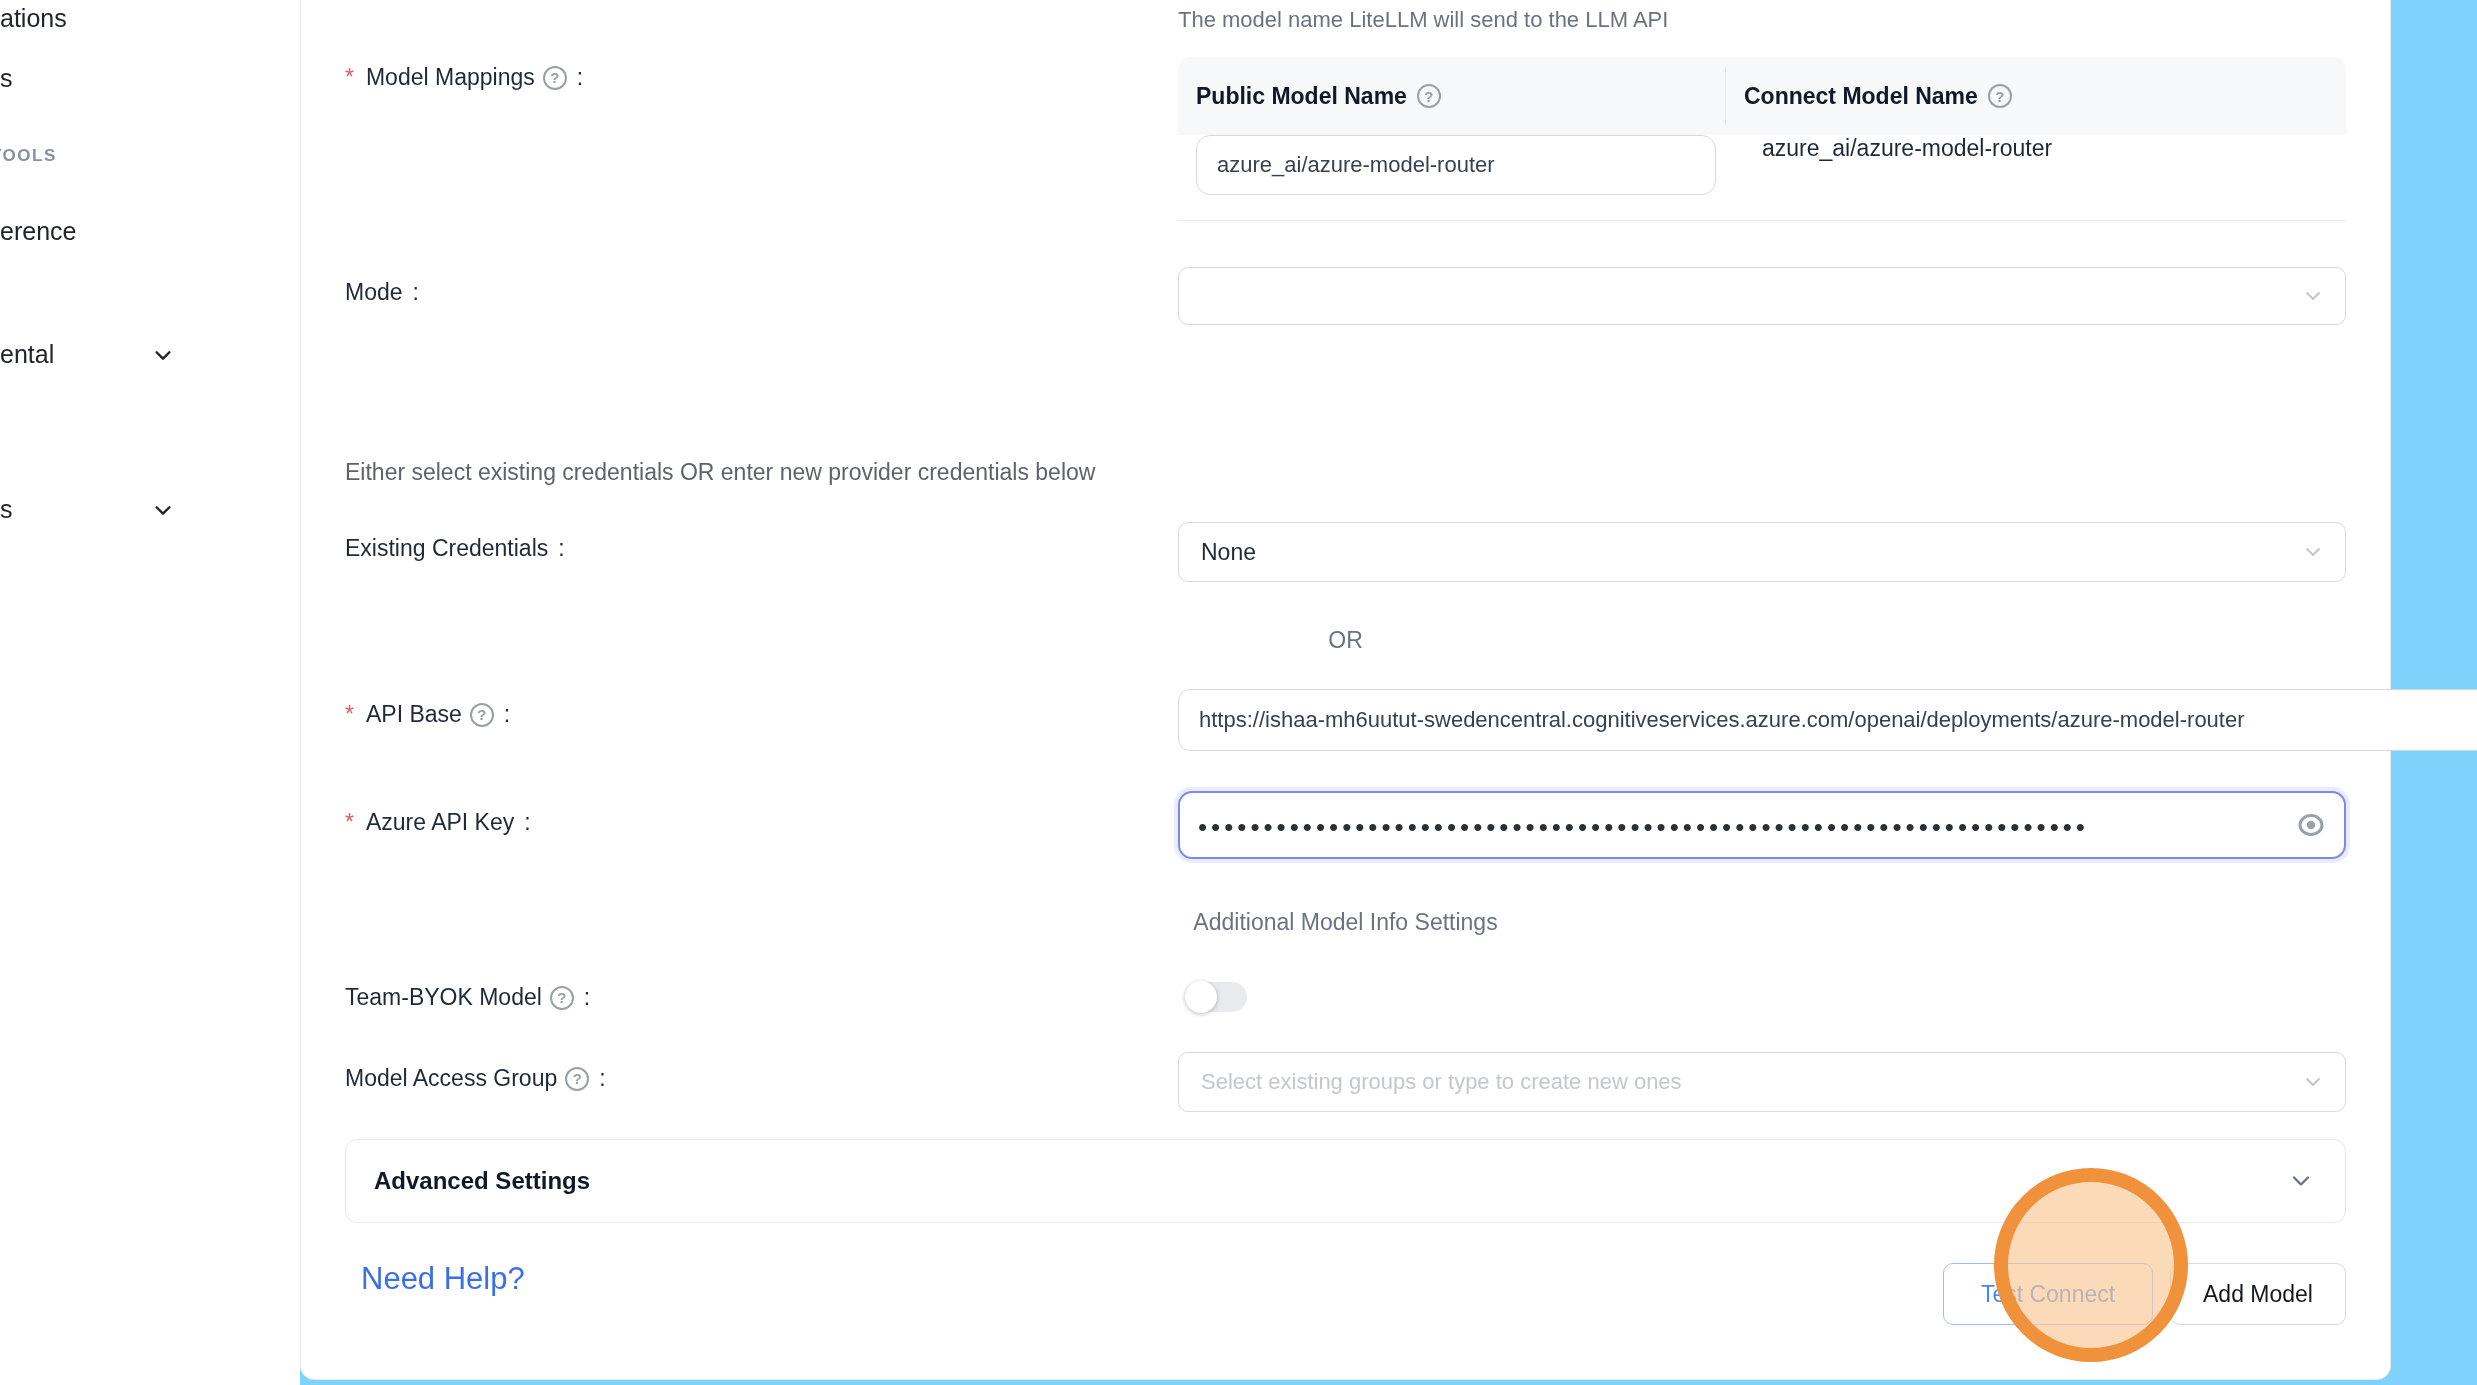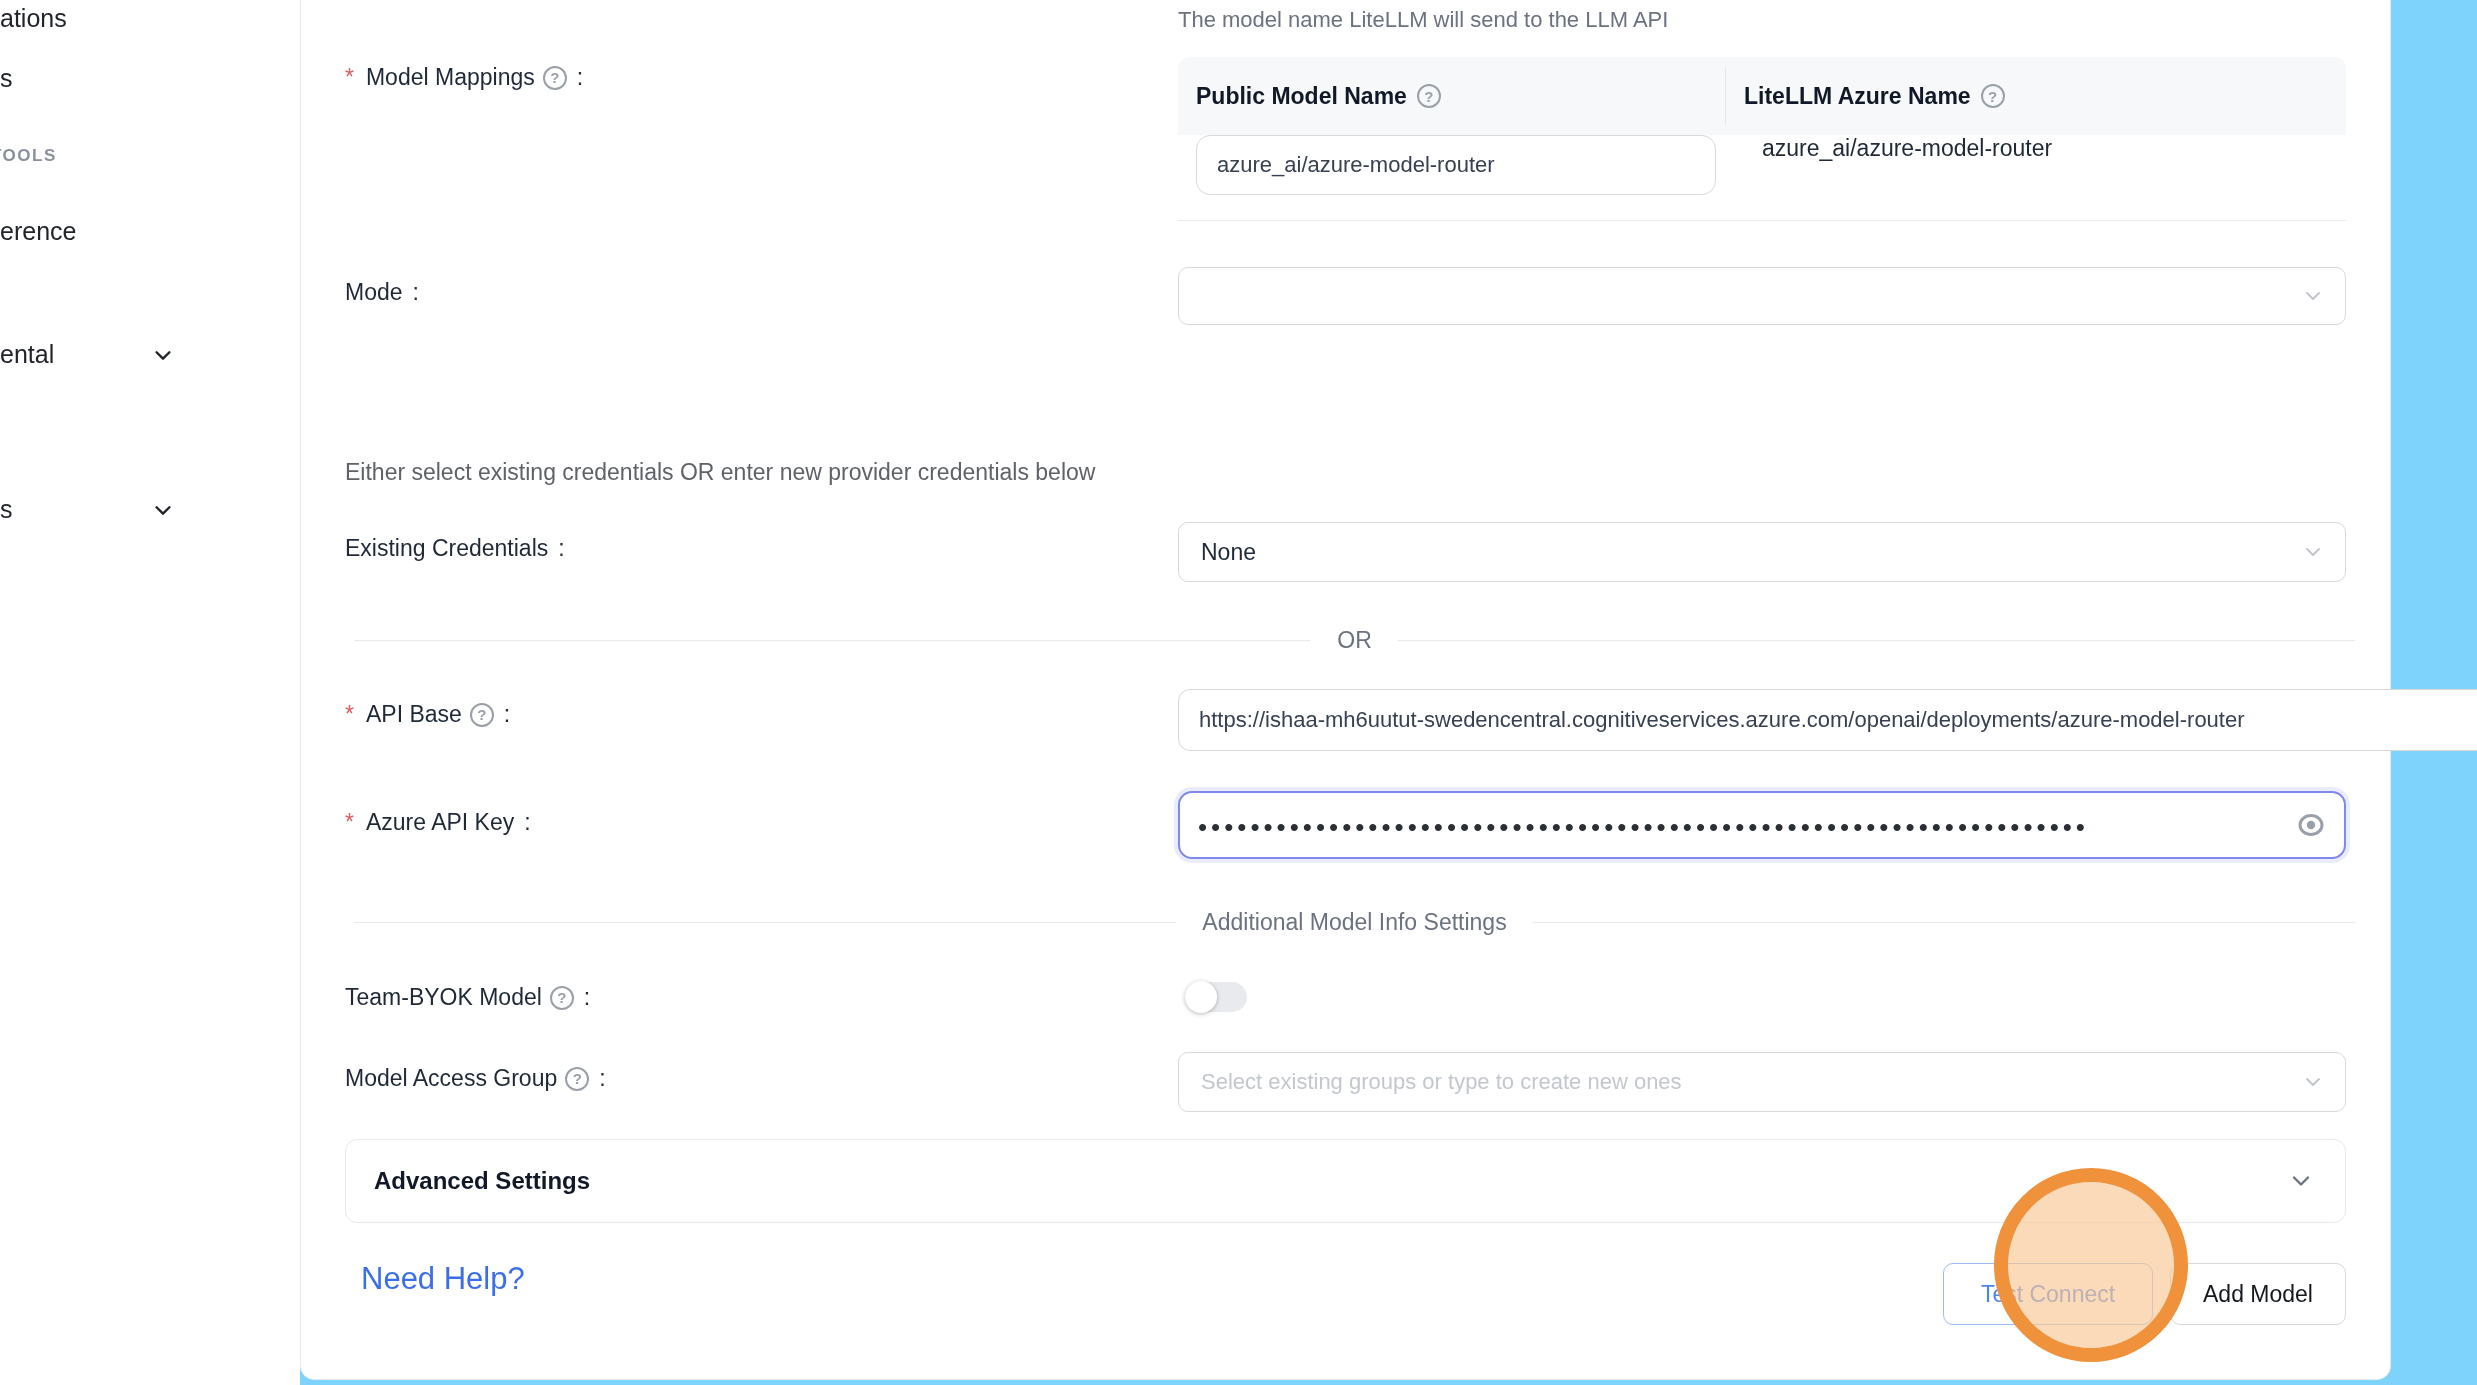--- a/index.html
+++ b/index.html
@@ -96,21 +96,21 @@
     font-family: inherit; font-size: 22px; color: #374151;
     padding: 0 20px; outline: none; white-space: nowrap; overflow: hidden;
   }
 
   .hint2 { position: absolute; left: 877px; top: 363px; width: 800px; font-size: 22px; color: #6b7280; line-height: 40px; }
   .hint2 b { color: #374151; font-weight: 700; }
   .link { color: #3b6fe8; cursor: pointer; }
 
   .note-text { position: absolute; left: 44px; top: 480px; font-size: 23px; color: #5f6368; }
 
-  .divider { position: absolute; left: 53px; width: 2001px; display: flex; align-items: center; }
+  .divider { position: absolute; left: 44px; width: 2001px; display: flex; align-items: center; flex-direction: column; }
   .divider .line { flex: 1; height: 1px; background: #e7e9ee; }
   .divider .d-text { padding: 0 26px; font-size: 23px; color: #6b7280; white-space: nowrap; }
   .d-big { font-size: 24px; }
 
   
   .pw-input {
     position: absolute; left: 877px; top: 812px; width: 1168px; height: 68px;
     border: 2px solid #7f88ec; border-radius: 14px; background: #fff;
     box-shadow: 0 0 0 4px rgba(127, 136, 236, 0.16);
     display: flex; align-items: center; padding: 0 18px;
@@ -197,21 +197,21 @@
     </div>
 
     <div class="map-table">
       <div class="map-header">
         <div class="map-h1">
           <span>Public Model Name</span>
           <span class="qicon"></span>
         </div>
         <div class="map-col-divider"></div>
         <div class="map-h2">
-          <span>LiteLLM Azure Name</span>
+          <span>Connect Model Name</span>
           <span class="qicon"></span>
         </div>
       </div>
       <div class="map-row">
         <input class="map-input" value="azure_ai/azure-model-router" style="">
         <div class="map-value" style="margin-left: 46px;">azure_ai/azure-model-router</div>
       </div>
     </div>
 
     <div class="form-label" style="top: 300px;">

